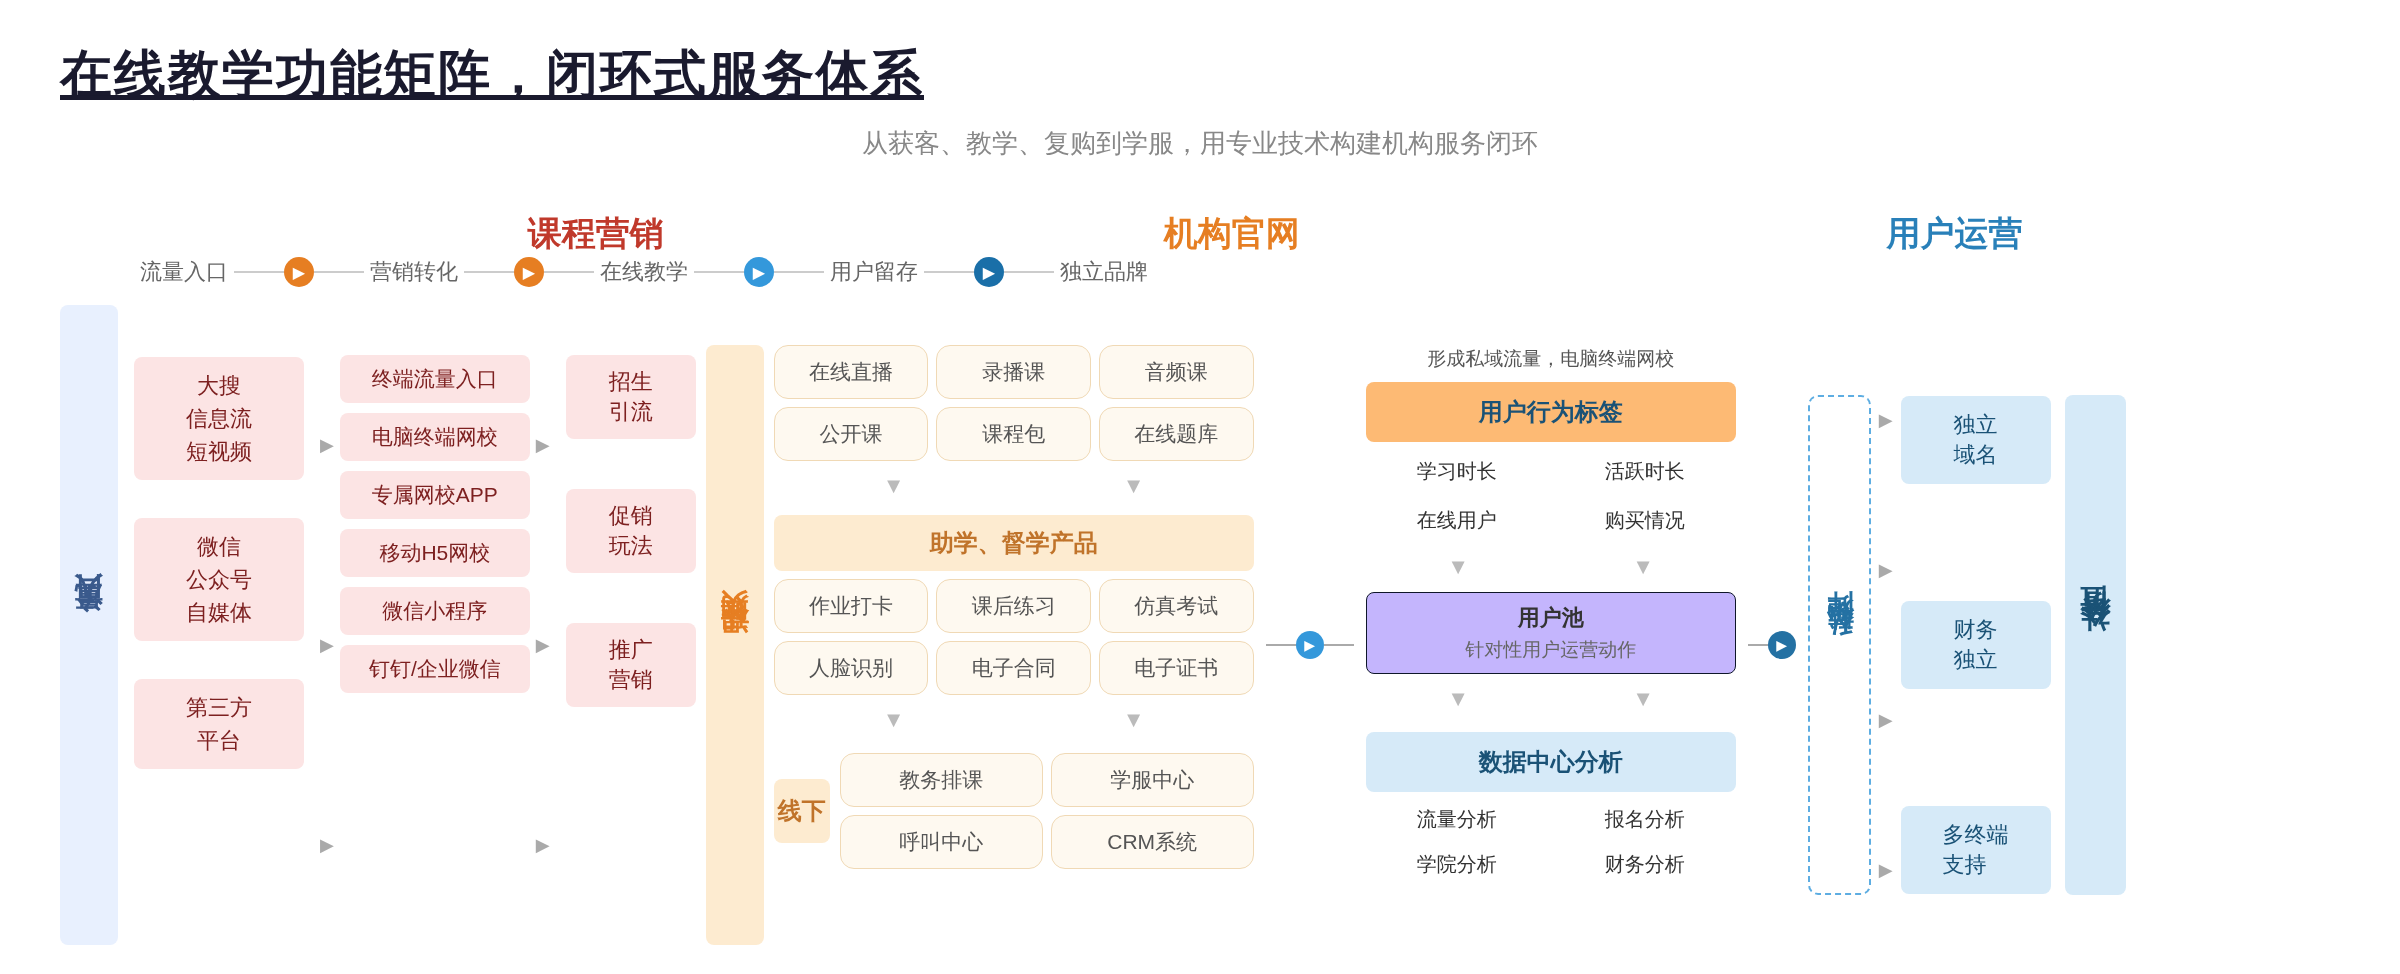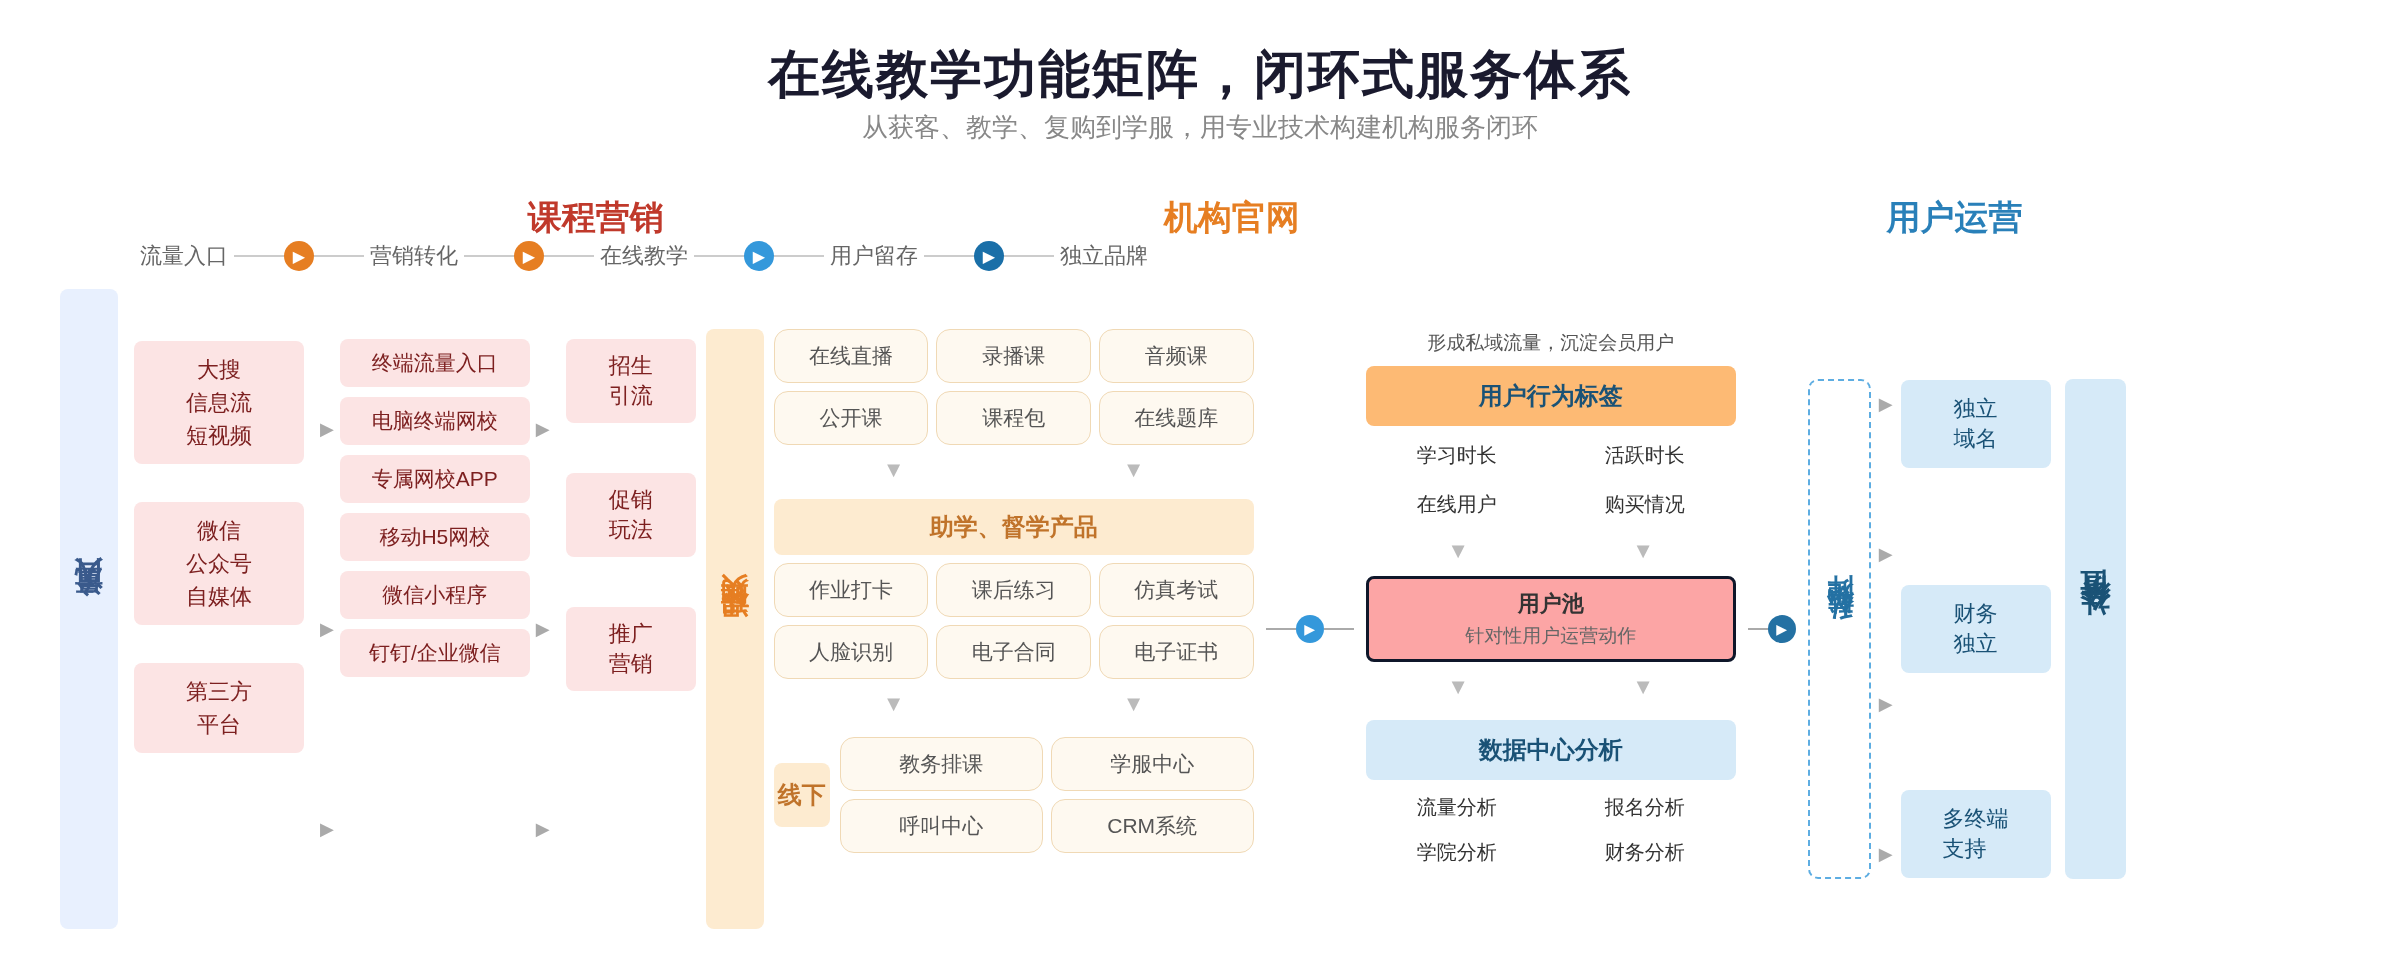--- a/index.html
+++ b/index.html
@@ -8,26 +8,26 @@
       background: #fff;
       width: 2400px;
       min-height: 974px;
       overflow-x: hidden;
     }
     .page-container {
       width: 2400px;
       padding: 40px 60px 40px 60px;
     }
     .page-title {
-      text-align: center;
       font-size: 52px;
       font-weight: 600;
       color: #1a1a2e;
-      margin-bottom: 0;
+      margin-bottom: 16px;
       letter-spacing: 2px;
+      text-decoration: underline;
     }
     .page-subtitle {
       text-align: center;
       font-size: 26px;
       color: #888;
       margin-bottom: 50px;
     }
     
     .section-headers {
       display: flex;
@@ -206,22 +206,22 @@
       gap: 6px;
     }
     .behavior-cell {
       font-size: 20px;
       color: #333;
       text-align: center;
       padding: 8px 4px;
     }
 
     .user-pool-box {
-      background: #fca5a5;
-      border: 3px solid #0f172a;
+      background: #c4b5fd;
+      border: 1px solid #0f172a;
       border-radius: 8px;
       text-align: center;
       font-size: 22px;
       color: #333;
       padding: 10px;
     }
 
     .data-center-box {
       background: #d6eaf8;
       border-radius: 8px;
@@ -456,21 +456,21 @@
       </div>
     </div>
 
     <div style="display:flex;align-items:center;margin:0 12px;margin-top:40px;">
       <div style="height:2px;width:30px;background:#aaa;"></div>
       <div style="width:28px;height:28px;background:#3498db;border-radius:50%;display:flex;align-items:center;justify-content:center;color:#fff;font-size:14px;">▶</div>
       <div style="height:2px;width:30px;background:#aaa;"></div>
     </div>
 
     <div style="display:flex;flex-direction:column;gap:8px;width:370px;margin-top:40px;">
-      <div class="retention-text">形成私域流量，沉淀会员用户</div>
+      <div class="retention-text">形成私域流量，电脑终端网校</div>
       <div class="behavior-tag-box">用户行为标签</div>
       <div class="behavior-grid">
         <div class="behavior-cell">学习时长</div>
         <div class="behavior-cell">活跃时长</div>
         <div class="behavior-cell">在线用户</div>
         <div class="behavior-cell">购买情况</div>
       </div>
 
       <div class="down-arrow-row">
         <span class="down-arrow">▼</span>

